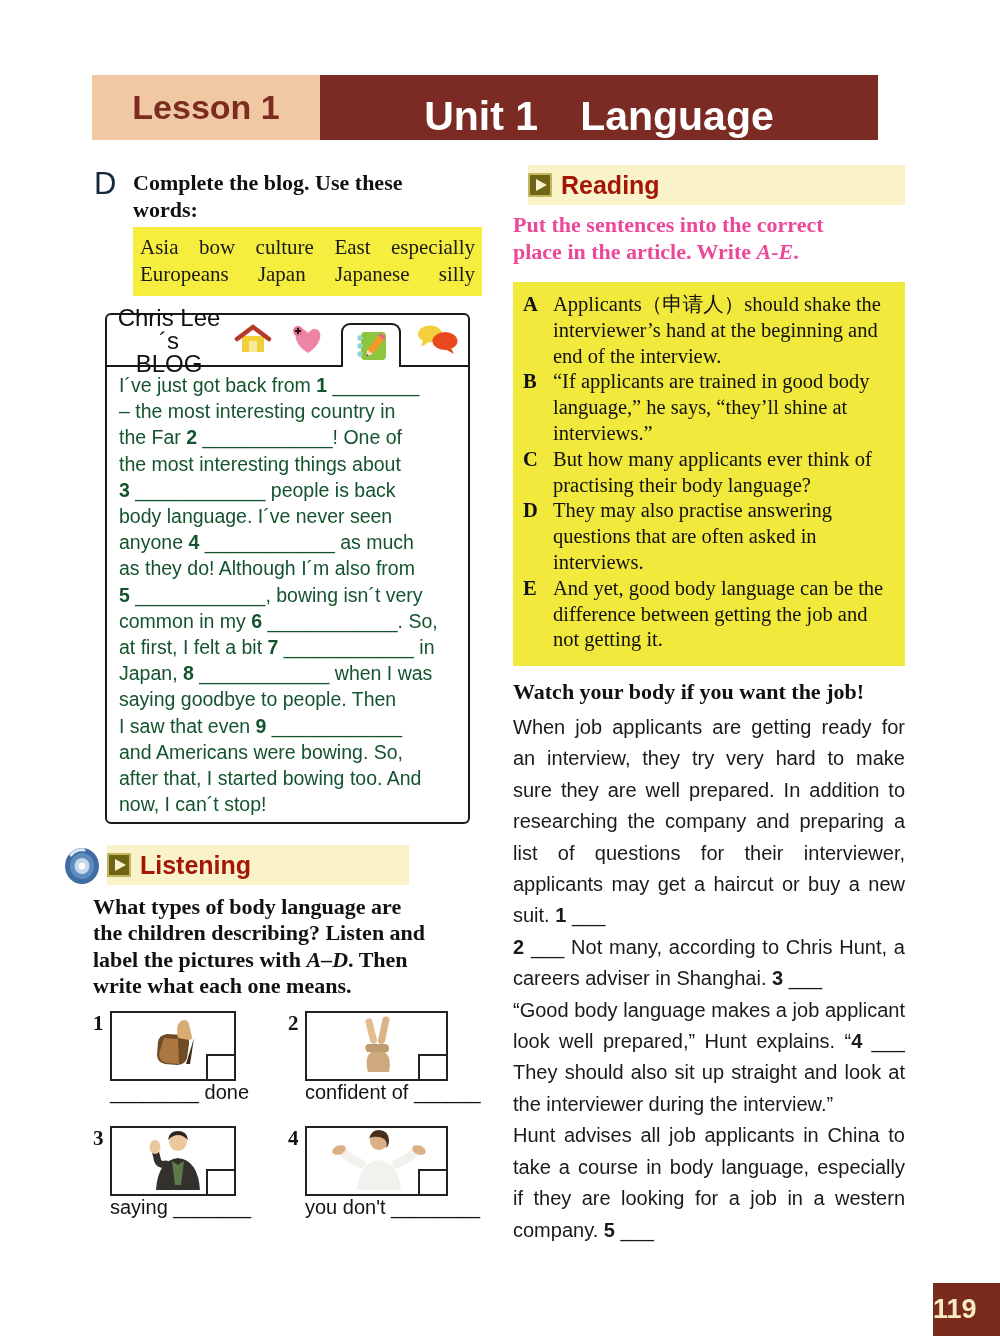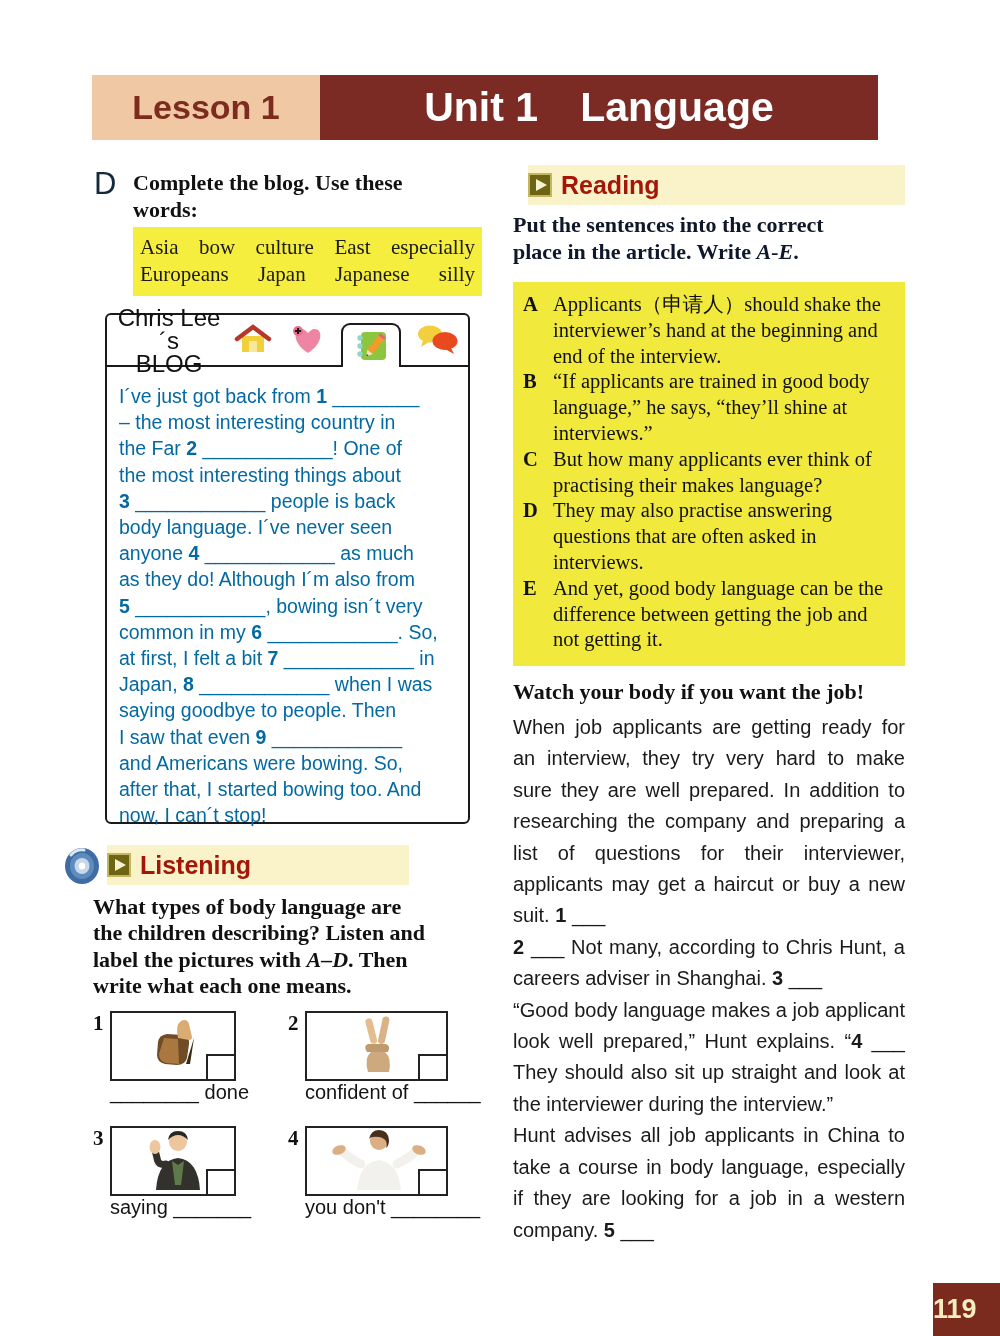--- a/index.html
+++ b/index.html
@@ -4,21 +4,21 @@
 <style>
   html,body{margin:0;padding:0;background:#ffffff;}
   .page{position:relative;width:1000px;height:1336px;background:#ffffff;overflow:hidden;
         font-family:"Liberation Sans",sans-serif;color:#141414;}
 
   
   .header{position:absolute;left:92px;top:75px;width:786px;height:65px;display:flex;}
   .header-lesson{width:228px;background:#f1c8a4;color:#7c2c1f;font-weight:bold;font-size:34px;
                  display:flex;align-items:center;justify-content:center;}
   .header-unit{flex:1;background:#7b2b23;color:#ffffff;font-weight:bold;font-size:41px;
-               display:flex;align-items:center;justify-content:center;gap:42px;}
+               display:flex;align-items:flex-end;justify-content:center;gap:42px;}
   .seg-b{font-weight:bold;}
   .seg-i{font-style:italic;}
   .sec-bar{position:absolute;height:40px;background:#faf3c9;display:flex;align-items:center;
            gap:9px;box-sizing:border-box;}
   .play-icon{width:24px;height:24px;background:#6d6513;border:2px solid #c2b75f;box-sizing:border-box;
              display:flex;align-items:center;justify-content:center;flex:none;}
   .play-tri{width:0;height:0;border-left:11px solid #f7f2d0;border-top:6px solid transparent;
             border-bottom:6px solid transparent;margin-left:3px;}
   .sec-title{color:#a31608;font-weight:bold;font-size:25px;}
 
@@ -35,41 +35,41 @@
   .blog{position:absolute;left:105px;top:313px;width:365px;height:511px;border:2.5px solid #1a1a1a;
         border-radius:6px;background:#fff;box-sizing:border-box;}
   .blog-header{position:relative;height:50px;border-bottom:2px solid #1a1a1a;display:flex;
                align-items:center;padding-left:6px;}
   .blog-author{width:112px;font-size:24px;line-height:23px;text-align:center;color:#111;flex:none;}
   .blog-icons{flex:1;display:flex;align-items:flex-end;justify-content:space-around;height:100%;}
   .blog-icon{display:flex;align-items:center;height:100%;}
   .blog-tab{border:2px solid #1a1a1a;border-bottom:none;border-radius:9px 9px 0 0;background:#fff;
             height:42px;margin-bottom:-2px;display:flex;align-items:center;padding:0 9px;
             position:relative;z-index:1;}
-  .blog-body{padding:16px 8px 0 12px;font-size:19.5px;line-height:26.2px;color:#0369a1;}
+  .blog-body{padding:5px 8px 0 12px;font-size:19.5px;line-height:26.2px;color:#14532d;}
 
   
   .cd-icon{position:absolute;left:63px;top:846px;}
   .listening-bar{left:107px;top:845px;width:302px;}
   .listening-instructions{position:absolute;left:93px;top:894px;width:400px;
         font-family:"Liberation Serif",serif;font-weight:bold;font-size:22px;line-height:26.3px;color:#111;}
   .pic-item{position:absolute;width:195px;}
   .pic-number{position:absolute;left:0;top:0;font-family:"Liberation Serif",serif;font-weight:bold;
               font-size:21px;color:#111;}
   .pic-box{margin-left:17px;border:2px solid #222;position:relative;background:#fff;height:70px;
            display:flex;align-items:center;justify-content:center;box-sizing:border-box;}
   .w124{width:126px;} .w143{width:143px;}
   .answer-box{position:absolute;right:0;bottom:0;width:28px;height:25px;background:#fff;
               border-left:2px solid #222;border-top:2px solid #222;box-sizing:border-box;}
   .pic-caption{margin-left:17px;margin-top:0;font-size:20px;color:#141414;}
 
   
   .reading-bar{left:528px;top:165px;width:377px;}
   .reading-instructions{position:absolute;left:513px;top:211px;width:392px;
-        font-family:"Liberation Serif",serif;font-weight:bold;font-size:22px;line-height:27px;color:#0f172a;}
+        font-family:"Liberation Serif",serif;font-weight:bold;font-size:22px;line-height:27px;color:#ec4899;}
   .sentence-box{position:absolute;left:513px;top:282px;width:392px;background:#f1e93c;
                 box-sizing:border-box;padding:10px 8px 13px 10px;}
   .sentence{display:flex;font-family:"Liberation Serif",serif;font-size:20.5px;line-height:25.8px;color:#111;}
   .sentence .letter{font-weight:bold;width:30px;flex:none;}
   .sentence .stext{flex:1;}
   .article-title{position:absolute;left:513px;top:679px;width:392px;font-family:"Liberation Serif",serif;
                  font-weight:bold;font-size:22px;color:#111;}
   .article-body{position:absolute;left:513px;top:712px;width:392px;font-size:20px;line-height:31.4px;
                 text-align:justify;color:#1a1a1a;}
 
@@ -280,21 +280,21 @@
     <div class="sentence">
       <span class="letter">A</span>
       <span class="stext">Applicants（申请人）should shake the interviewer’s hand at the beginning and end of the interview.</span>
     </div>
     <div class="sentence">
       <span class="letter">B</span>
       <span class="stext">“If applicants are trained in good body language,” he says, “they’ll shine at interviews.”</span>
     </div>
     <div class="sentence">
       <span class="letter">C</span>
-      <span class="stext">But how many applicants ever think of practising their makes language?</span>
+      <span class="stext">But how many applicants ever think of practising their body language?</span>
     </div>
     <div class="sentence">
       <span class="letter">D</span>
       <span class="stext">They may also practise answering questions that are often asked in interviews.</span>
     </div>
     <div class="sentence">
       <span class="letter">E</span>
       <span class="stext">And yet, good body language can be the difference between getting the job and not getting it.</span>
     </div>
   </div>

